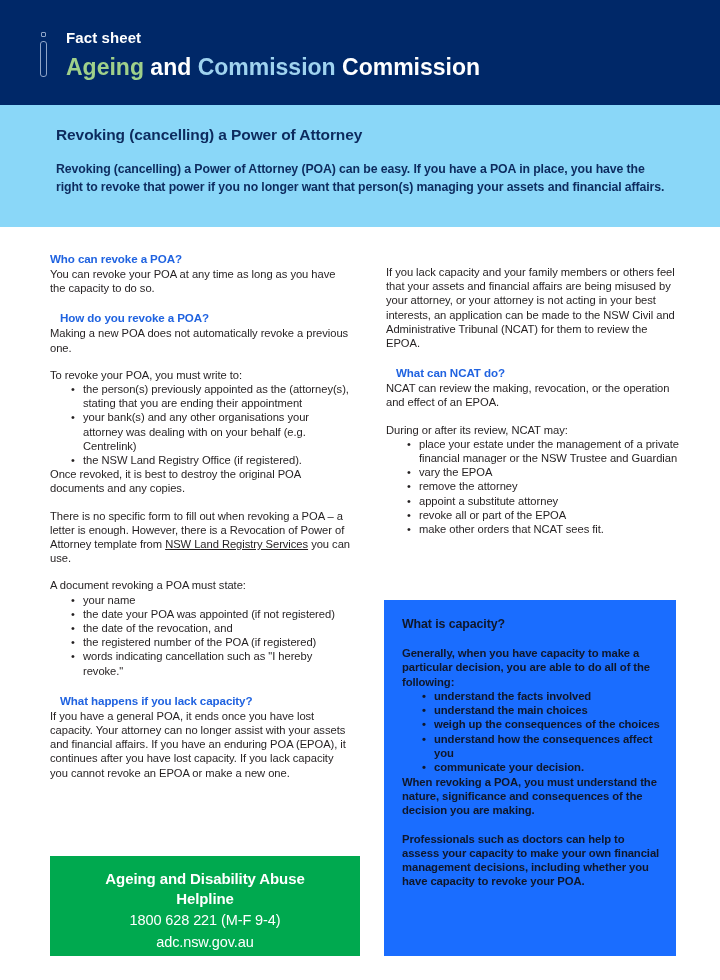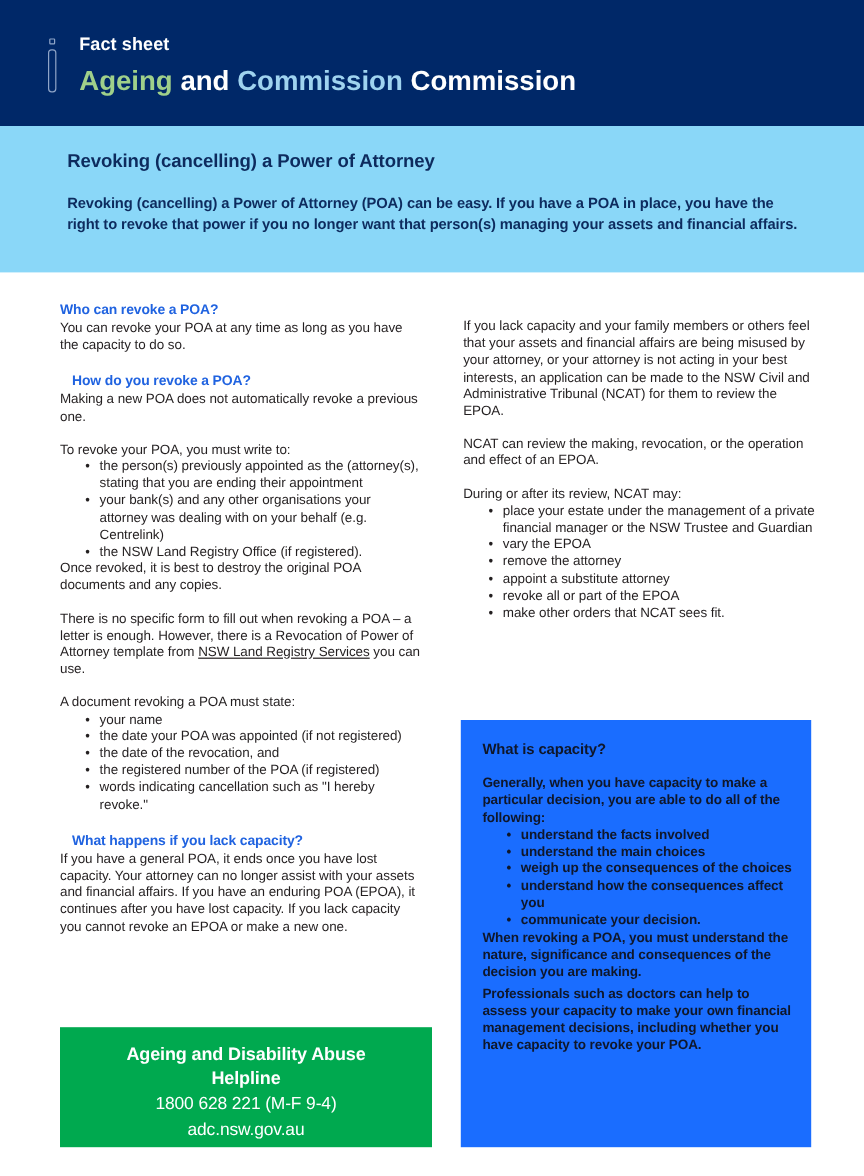--- a/index.html
+++ b/index.html
@@ -208,21 +208,21 @@
     line-height: 16px;
     letter-spacing: -0.1px;
   }
   .capacity p {
     margin: 0;
     font-size: 11.3px;
     font-weight: bold;
     line-height: 14.3px;
     letter-spacing: -0.1px;
   }
-  .capacity p + p { margin-top: 4px; }
+  .capacity p + p { margin-top: 14px; }
   .capacity ul {
     margin: 0;
     padding-left: 32px;
     list-style: none;
   }
   .capacity ul li {
     position: relative;
     font-size: 11.3px;
     font-weight: bold;
     line-height: 14.3px;
@@ -285,20 +285,21 @@
       <li>words indicating cancellation such as "I hereby revoke."</li>
     </ul>
 
     <h2 class="sec spaced">What happens if you lack capacity?</h2>
     <p class="body">If you have a general POA, it ends once you have lost capacity. Your attorney can no longer assist with your assets and financial affairs. If you have an enduring POA (EPOA), it continues after you have lost capacity. If you lack capacity you cannot revoke an EPOA or make a new one.</p>
   </div>
 
   <div class="col-right">
     <p class="body">If you lack capacity and your family members or others feel that your assets and financial affairs are being misused by your attorney, or your attorney is not acting in your best interests, an application can be made to the NSW Civil and Administrative Tribunal (NCAT) for them to review the EPOA.</p>
 
+    <h2 class="sec spaced">What can NCAT do?</h2>
     <p class="body">NCAT can review the making, revocation, or the operation and effect of an EPOA.</p>
 
     <p class="body">During or after its review, NCAT may:</p>
     <ul class="bullets">
       <li>place your estate under the management of a private financial manager or the NSW Trustee and Guardian</li>
       <li>vary the EPOA</li>
       <li>remove the attorney</li>
       <li>appoint a substitute attorney</li>
       <li>revoke all or part of the EPOA</li>
       <li>make other orders that NCAT sees fit.</li>

